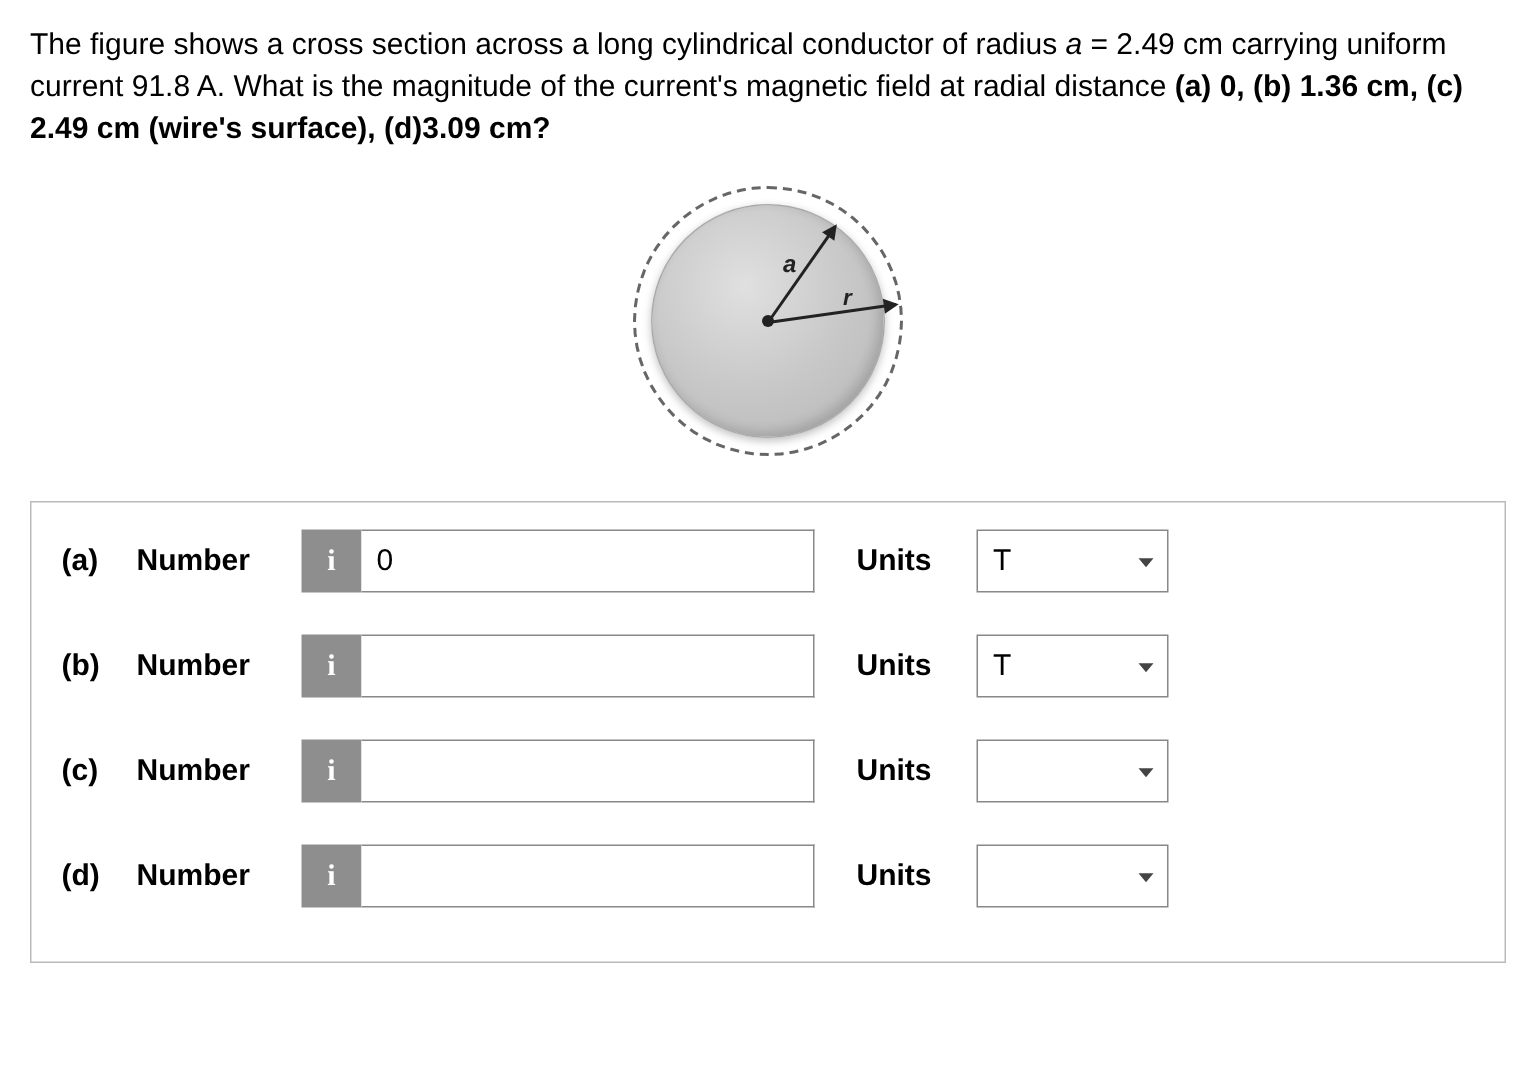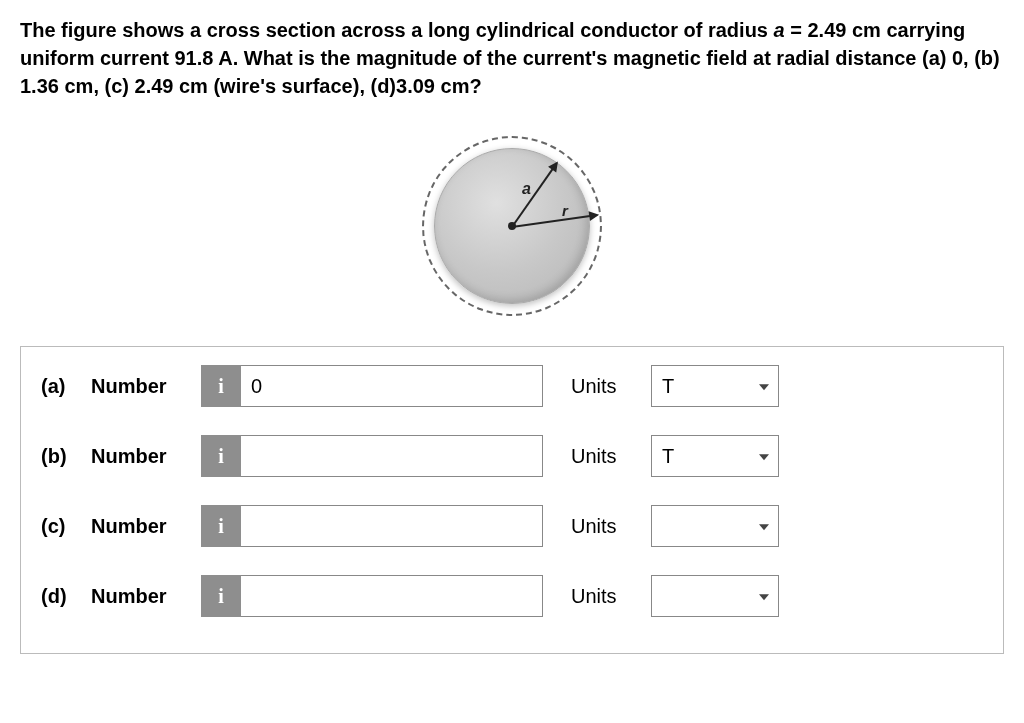--- a/index.html
+++ b/index.html
@@ -6,22 +6,21 @@
   body {
     font-family: Arial, Helvetica, sans-serif;
     background: #fff;
     color: #000;
     padding: 16px 20px;
     width: 1024px;
     font-size: 20px;
   }
   .question-text {
     line-height: 1.4;
-    margin-bottom: 36px;
-    font-weight: bold;
+    margin-bottom: 24px;
   }
   .italic { font-style: italic; }
   .figure-wrap {
     display: flex;
     justify-content: center;
     margin: 20px 0 30px 0;
   }
   .figure {
     position: relative;
     width: 180px;
@@ -140,20 +139,21 @@
     width: 302px;
     border: 1px solid #888;
     border-left: none;
     padding: 0 10px;
     font-size: 20px;
     outline: none;
   }
   .spacer { flex: 0 0 28px; }
   .units-label {
     width: 80px;
+    font-weight: bold;
   }
   .unit-select {
     width: 128px;
     height: 42px;
     border: 1px solid #888;
     padding: 0 10px;
     font-size: 20px;
     background: #fff;
     appearance: none;
     position: relative;

